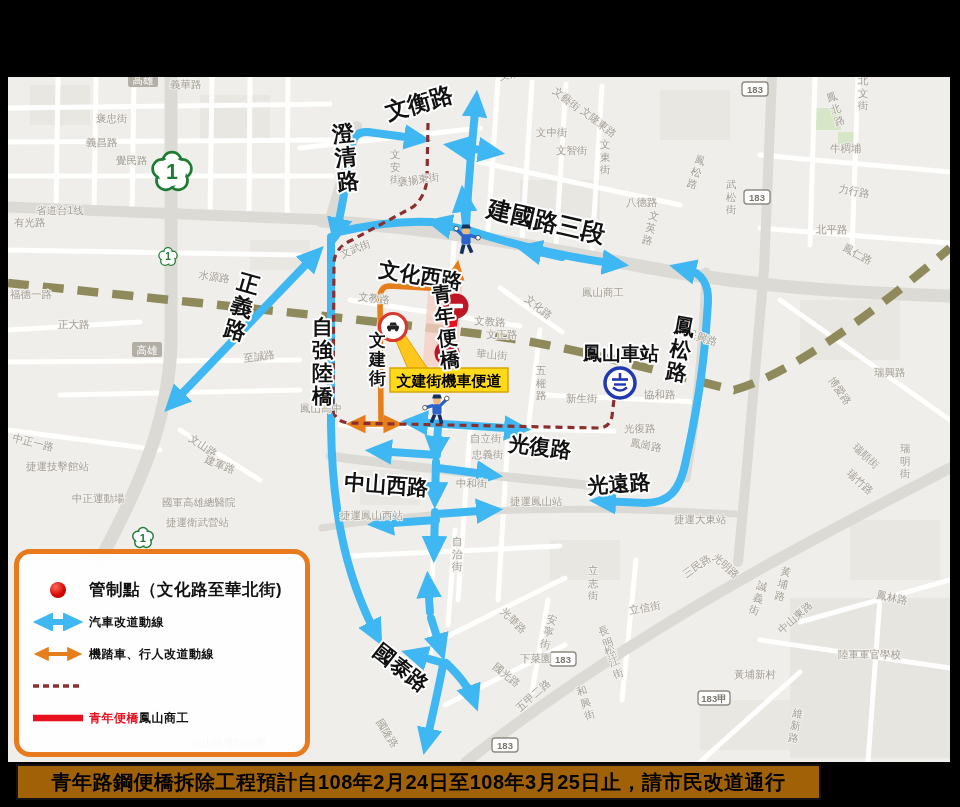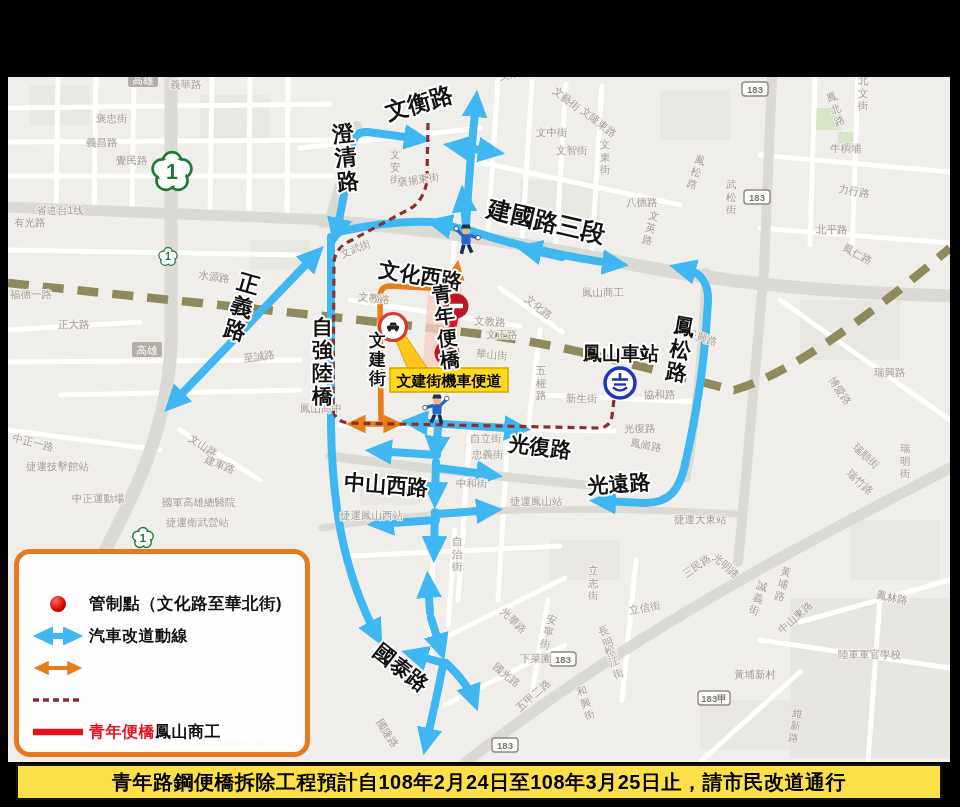--- a/index.html
+++ b/index.html
@@ -9,27 +9,27 @@
   .st{stroke:#ffffff;stroke-width:5;fill:none;stroke-linecap:round;opacity:.95}
   .gr{stroke:#dcdad5;fill:none;stroke-linecap:round;}
   .car{stroke:#3EB7F2;stroke-width:8;fill:none;stroke-linecap:round;}
   .moto{stroke:#E67E1B;stroke-width:5.5;fill:none;stroke-linecap:round;}
   .bus{stroke:#8B2E2E;stroke-width:3.2;fill:none;stroke-dasharray:7 5;}
   .rail{stroke:#8F8A5B;stroke-width:8.5;fill:none;stroke-dasharray:21 14;}
   .lbl-major{font-weight:bold;fill:#111;paint-order:stroke;stroke:#ffffff;stroke-width:4px;stroke-linejoin:round;}
   .lbl-minor{fill:#a19d94;font-size:10.5px;paint-order:stroke;stroke:#f4f2ef;stroke-width:2px;stroke-linejoin:round;}
   #legend{position:absolute;left:14px;top:549px;width:296px;height:208px;background:rgba(255,255,255,.93);
     border:5px solid #E87A1E;border-radius:16px;box-sizing:border-box;padding:6px 8px 4px 8px;
-    display:flex;flex-direction:column;justify-content:flex-end;}
+    display:flex;flex-direction:column;justify-content:center;}
   .lrow{display:flex;align-items:center;height:32px;}
   .lswatch{width:62px;display:flex;justify-content:center;align-items:center;flex:0 0 62px;}
-  .ltext{font-weight:bold;font-size:16px;color:#111;white-space:nowrap;letter-spacing:.5px;}
+  .ltext{font-weight:bold;font-size:12px;color:#111;white-space:nowrap;letter-spacing:.5px;}
   .red-dot{width:16px;height:16px;border-radius:50%;
     background:radial-gradient(circle at 35% 30%,#ff6a5e,#d40000 60%,#9e0000);}
-  #caption{position:absolute;left:16px;top:764px;width:926px;height:36px;background:#fde047;
+  #caption{position:absolute;left:16px;top:764px;width:805px;height:36px;background:#a16207;
     border:2.5px solid #111;box-sizing:border-box;display:flex;align-items:center;justify-content:center;}
   #caption span{font-weight:bold;font-size:20px;color:#000;letter-spacing:.5px;}
   .txt-red{color:#E8101E;}
 </style>
 </head>
 <body>
 
 <div id="stage">
 <svg id="map-svg" width="960" height="807" viewBox="0 0 960 807">
   <defs>
@@ -387,20 +387,21 @@
           </svg>
         </span>
       <span class="ltext">汽車改道動線</span>
     </div>
     <div class="lrow">
       <span class="lswatch">
           <svg width="58" height="16">
             <line x1="11" y1="8" x2="47" y2="8" stroke="#E67E1B" stroke-width="4.2" marker-start="url(#ao)" marker-end="url(#ao)"></line>
           </svg>
         </span>
+      <span class="ltext">機踏車、行人改道動線</span>
     </div>
     <div class="lrow">
       <span class="lswatch">
           <svg width="58" height="10">
             <line x1="4" y1="5" x2="54" y2="5" stroke="#8B2E2E" stroke-width="3.4" stroke-dasharray="6 4"></line>
           </svg>
         </span>
     </div>
     <div class="lrow">
       <span class="lswatch">

